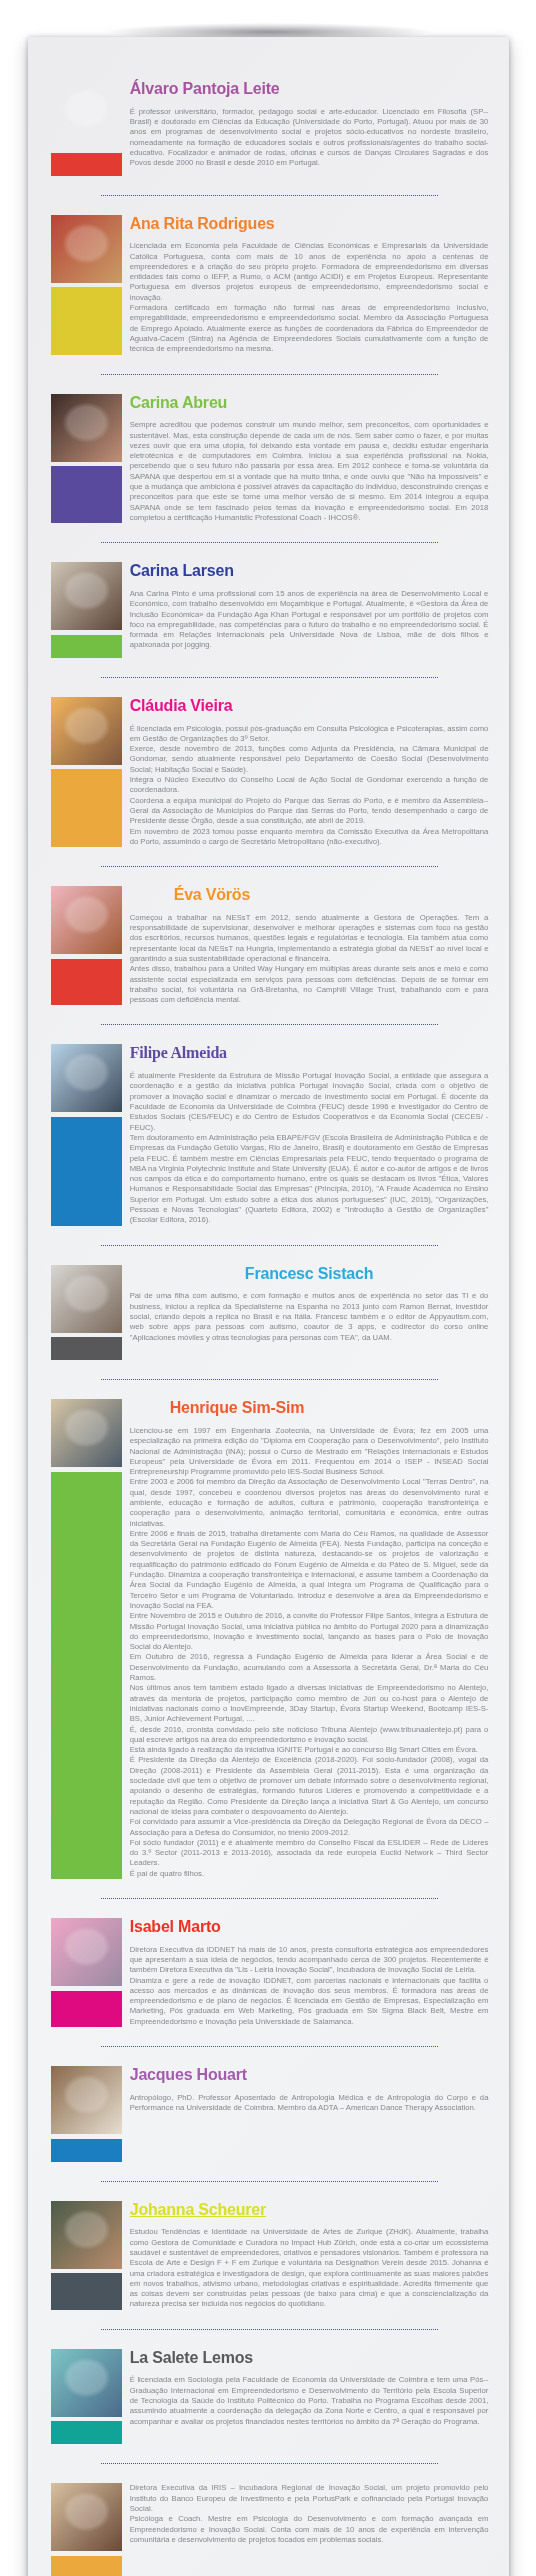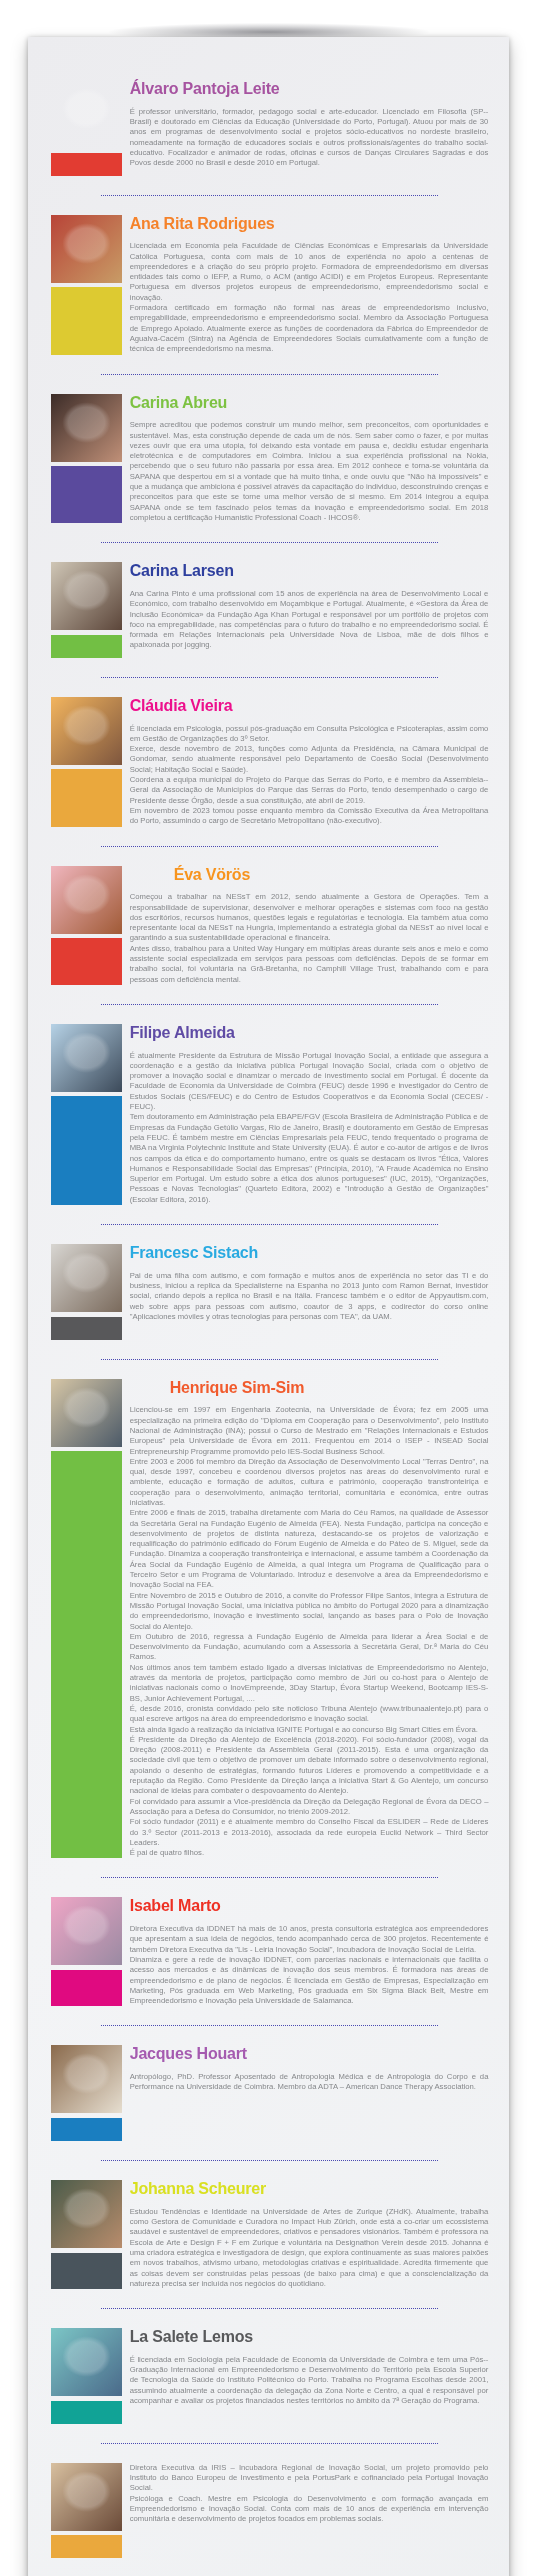--- a/index.html
+++ b/index.html
@@ -93,20 +93,21 @@
       <div class="photo" style="background: linear-gradient(135deg, rgb(242, 180, 94), rgb(126, 86, 62));">
               <div class="face"></div>
             </div>
       <div class="block" style="background: rgb(234, 168, 61);"></div>
     </div>
     <div class="right">
       <h2 style="color: rgb(237, 15, 140);">Cláudia Vieira</h2>
       <div>
               <p>É licenciada em Psicologia, possui pós-graduação em Consulta Psicológica e Psicoterapias, assim como em Gestão de Organizações do 3º Setor.</p>
               <p>Exerce, desde novembro de 2013, funções como Adjunta da Presidência, na Câmara Municipal de Gondomar, sendo atualmente responsável pelo Departamento de Coesão Social (Desenvolvimento Social; Habitação Social e Saúde).</p>
+              <p>Integra o Núcleo Executivo do Conselho Local de Ação Social de Gondomar exercendo a função de coordenadora.</p>
               <p>Coordena a equipa municipal do Projeto do Parque das Serras do Porto, e é membro da Assembleia--Geral da Associação de Municípios do Parque das Serras do Porto, tendo desempenhado o cargo de Presidente desse Órgão, desde a sua constituição, até abril de 2019.</p>
               <p>Em novembro de 2023 tomou posse enquanto membro da Comissão Executiva da Área Metropolitana do Porto, assumindo o cargo de Secretário Metropolitano (não-executivo).</p>
             </div>
     </div>
   </section>
 <div class="sep" style="border-top-color: rgb(74, 74, 178);"></div>
   <section class="entry">
     <div class="left">
       <div class="photo" style="background: linear-gradient(135deg, rgb(240, 182, 190), rgb(160, 90, 54));">
               <div class="face"></div>
@@ -123,37 +124,37 @@
   </section>
 <div class="sep" style="border-top-color: rgb(74, 74, 178);"></div>
   <section class="entry">
     <div class="left">
       <div class="photo" style="background: linear-gradient(135deg, rgb(182, 210, 230), rgb(60, 74, 90));">
               <div class="face"></div>
             </div>
       <div class="block" style="background: rgb(26, 126, 192);"></div>
     </div>
     <div class="right">
-      <h2 style="color: rgb(95, 75, 165);">Filipe Almeida</h2>
+      <h2 style="color: rgb(95, 75, 165); font-family: Liberation Serif, serif;">Filipe Almeida</h2>
       <div>
               <p>É atualmente Presidente da Estrutura de Missão Portugal Inovação Social, a entidade que assegura a coordenação e a gestão da iniciativa pública Portugal Inovação Social, criada com o objetivo de promover a inovação social e dinamizar o mercado de investimento social em Portugal. É docente da Faculdade de Economia da Universidade de Coimbra (FEUC) desde 1996 e investigador do Centro de Estudos Sociais (CES/FEUC) e do Centro de Estudos Cooperativos e da Economia Social (CECES/ - FEUC).</p>
               <p>Tem doutoramento em Administração pela EBAPE/FGV (Escola Brasileira de Administração Pública e de Empresas da Fundação Getúlio Vargas, Rio de Janeiro, Brasil) e doutoramento em Gestão de Empresas pela FEUC. É também mestre em Ciências Empresariais pela FEUC, tendo frequentado o programa de MBA na Virginia Polytechnic Institute and State University (EUA). É autor e co-autor de artigos e de livros nos campos da ética e do comportamento humano, entre os quais se destacam os livros "Ética, Valores Humanos e Responsabilidade Social das Empresas" (Princípia, 2010), "A Fraude Académica no Ensino Superior em Portugal. Um estudo sobre a ética dos alunos portugueses" (IUC, 2015), "Organizações, Pessoas e Novas Tecnologias" (Quarteto Editora, 2002) e "Introdução à Gestão de Organizações" (Escolar Editora, 2016).</p>
             </div>
     </div>
   </section>
 <div class="sep" style="border-top-color: rgb(74, 74, 178);"></div>
   <section class="entry">
     <div class="left">
       <div class="photo" style="background: linear-gradient(135deg, rgb(216, 214, 210), rgb(122, 106, 92));">
               <div class="face"></div>
             </div>
       <div class="block" style="background: rgb(88, 88, 90);"></div>
     </div>
     <div class="right">
-      <h2 style="color: rgb(41, 170, 225);">Francesc Sistach</h2>
+      <h2 style="color: rgb(41, 170, 225); text-align: center;">Francesc Sistach</h2>
       <div>
               <p>Pai de uma filha com autismo, e com formação e muitos anos de experiência no setor das TI e do business, iniciou a replica da Specialisterne na Espanha no 2013 junto com Ramon Bernat, investidor social, criando depois a replica no Brasil e na Itália. Francesc também e o editor de Appyautism.com, web sobre apps para pessoas com autismo, coautor de 3 apps, e codirector do corso online "Aplicaciones móviles y otras tecnologias para personas com TEA", da UAM.</p>
             </div>
     </div>
   </section>
 <div class="sep" style="border-top-color: rgb(74, 74, 178);"></div>
   <section class="entry">
     <div class="left">
       <div class="photo" style="background: linear-gradient(135deg, rgb(214, 198, 166), rgb(76, 90, 104));">
               <div class="face"></div>
@@ -211,21 +212,21 @@
   </section>
 <div class="sep" style="border-top-color: rgb(74, 74, 178);"></div>
   <section class="entry">
     <div class="left">
       <div class="photo" style="background: linear-gradient(135deg, rgb(76, 92, 74), rgb(184, 140, 108));">
               <div class="face"></div>
             </div>
       <div class="block" style="background: rgb(73, 84, 92);"></div>
     </div>
     <div class="right">
-      <h2 style="color: rgb(217, 224, 33);">Johanna Scheurer</h2>
+      <h2 style="color: rgb(217, 224, 33); text-decoration: underline;">Johanna Scheurer</h2>
       <div>
               <p>Estudou Tendências e Identidade na Universidade de Artes de Zurique (ZHdK). Atualmente, trabalha como Gestora de Comunidade e Curadora no Impact Hub Zürich, onde está a co-criar um ecossistema saudável e sustentável de empreendedores, criativos e pensadores visionários. Também é professora na Escola de Arte e Design F + F em Zurique e voluntária na Designathon Verein desde 2015. Johanna é uma criadora estratégica e investigadora de design, que explora continuamente as suas maiores paixões em novos trabalhos, ativismo urbano, metodologias criativas e espiritualidade. Acredita firmemente que as coisas devem ser construídas pelas pessoas (de baixo para cima) e que a consciencialização da natureza precisa ser incluída nos negócios do quotidiano.</p>
             </div>
     </div>
   </section>
 <div class="sep" style="border-top-color: rgb(74, 74, 178);"></div>
   <section class="entry">
     <div class="left">
       <div class="photo" style="background: linear-gradient(135deg, rgb(124, 198, 198), rgb(74, 106, 138));">
               <div class="face"></div>

